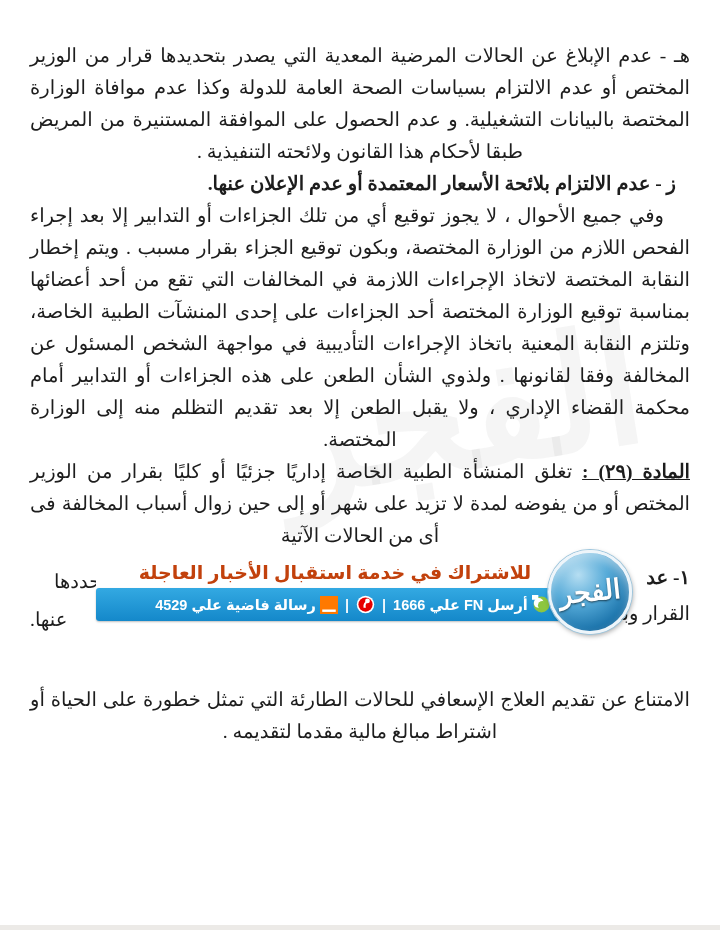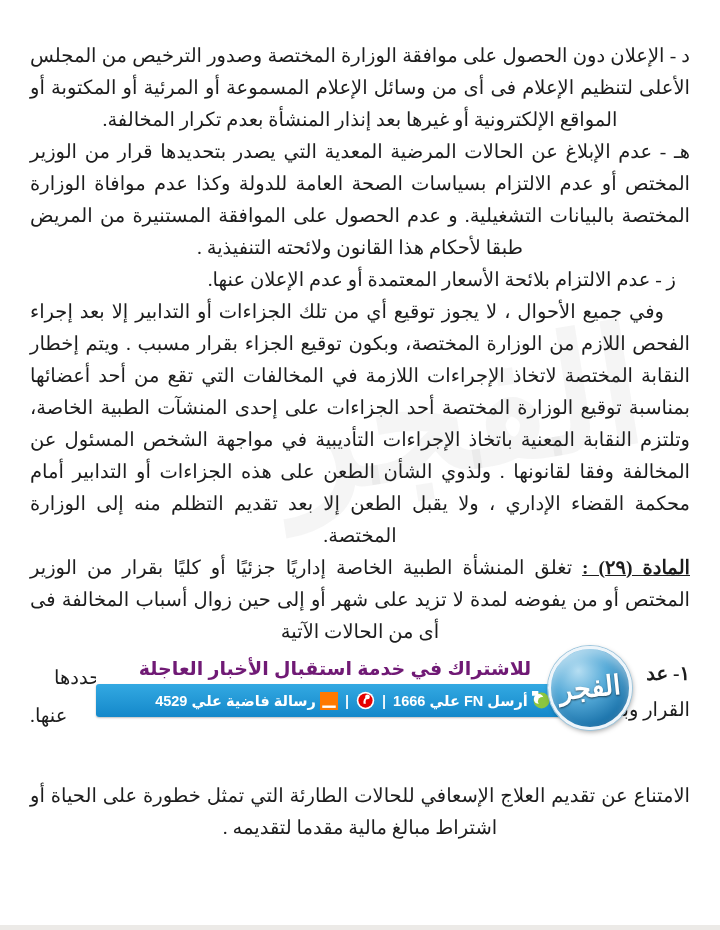--- a/index.html
+++ b/index.html
@@ -32,20 +32,21 @@
   }
   .para{
     margin:0;
     text-align:justify;
     text-align-last:center;
   }
   .para.single{
     text-align:right;
     text-align-last:right;
     padding-right:14px;
+    font-weight:bold;
   }
   .para.indent{ text-indent:26px; }
   .para.gap-top{ }
   .para.gap-top-lg{ margin-top:22px; }
   .article-lead{
     font-weight:bold;
     text-decoration:underline;
   }
   
   .ad-zone{
@@ -61,21 +62,21 @@
   .ad{
     position:absolute;
     top:0; left:66px;
     width:478px;
     z-index:3;
     font-family:"Liberation Sans","DejaVu Sans",sans-serif;
     cursor:pointer;
   }
   .ad-title{
     background:#ffffff;
-    color:#701a75;
+    color:#c2410c;
     font-weight:bold;
     font-size:19px;
     text-align:center;
     line-height:30px;
     height:30px;
     white-space:nowrap;
   }
   .ad-bar{
     height:33px;
     border-radius:3px;
@@ -124,21 +125,20 @@
 </style>
 </head>
 <body>
 
 <div class="page">
 
   <div class="watermark">الفجر</div>
 
   <div class="content">
 
-    <p class="para">د -  الإعلان دون الحصول على موافقة الوزارة المختصة وصدور الترخيص من المجلس الأعلى لتنظيم الإعلام فى أى من وسائل الإعلام المسموعة أو المرئية أو المكتوبة أو المواقع الإلكترونية أو غيرها بعد إنذار المنشأة بعدم تكرار المخالفة.</p>
 
     <p class="para">هـ - عدم الإبلاغ عن الحالات المرضية المعدية التي يصدر بتحديدها قرار من الوزير المختص أو عدم الالتزام بسياسات الصحة العامة للدولة وكذا عدم  موافاة الوزارة المختصة بالبيانات التشغيلية. و عدم الحصول على الموافقة المستنيرة من المريض طبقا لأحكام هذا القانون ولائحته التنفيذية .</p>
 
     <p class="para single">ز - عدم الالتزام بلائحة الأسعار المعتمدة أو عدم الإعلان عنها.</p>
 
 
     <p class="para indent">وفي جميع الأحوال ، لا يجوز توقيع أي من تلك الجزاءات أو التدابير إلا بعد إجراء الفحص اللازم من الوزارة المختصة، وبكون توقيع الجزاء بقرار مسبب . ويتم إخطار النقابة المختصة لاتخاذ الإجراءات اللازمة في المخالفات التي تقع من أحد أعضائها بمناسبة توقيع الوزارة المختصة أحد الجزاءات على إحدى المنشآت الطبية الخاصة، وتلتزم النقابة المعنية باتخاذ الإجراءات التأديبية في مواجهة الشخص  المسئول عن المخالفة وفقا لقانونها . ولذوي الشأن الطعن على هذه الجزاءات أو التدابير أمام محكمة القضاء الإداري ، ولا يقبل الطعن إلا بعد تقديم التظلم منه إلى الوزارة المختصة.</p>
 
     <p class="para gap-top">
       <span class="article-lead">المادة (٢٩) :</span><span> تغلق المنشأة الطبية الخاصة إداريًا جزئيًا أو كليًا بقرار من الوزير المختص أو من يفوضه لمدة لا تزيد على شهر أو إلى حين زوال أسباب المخالفة فى أى من الحالات الآتية</span>

